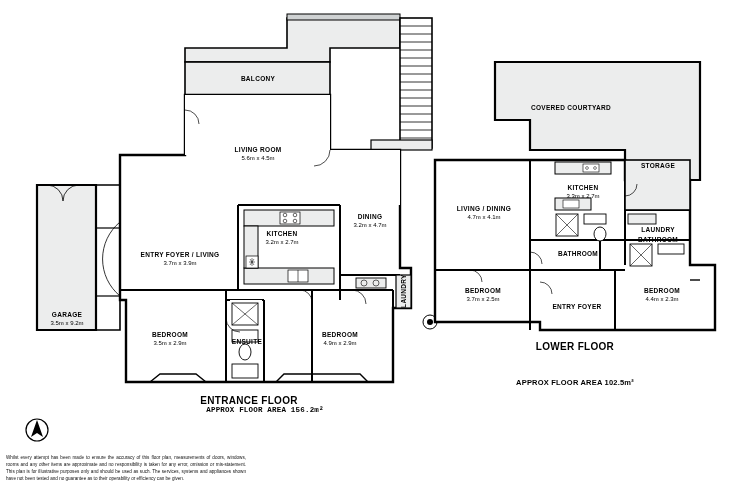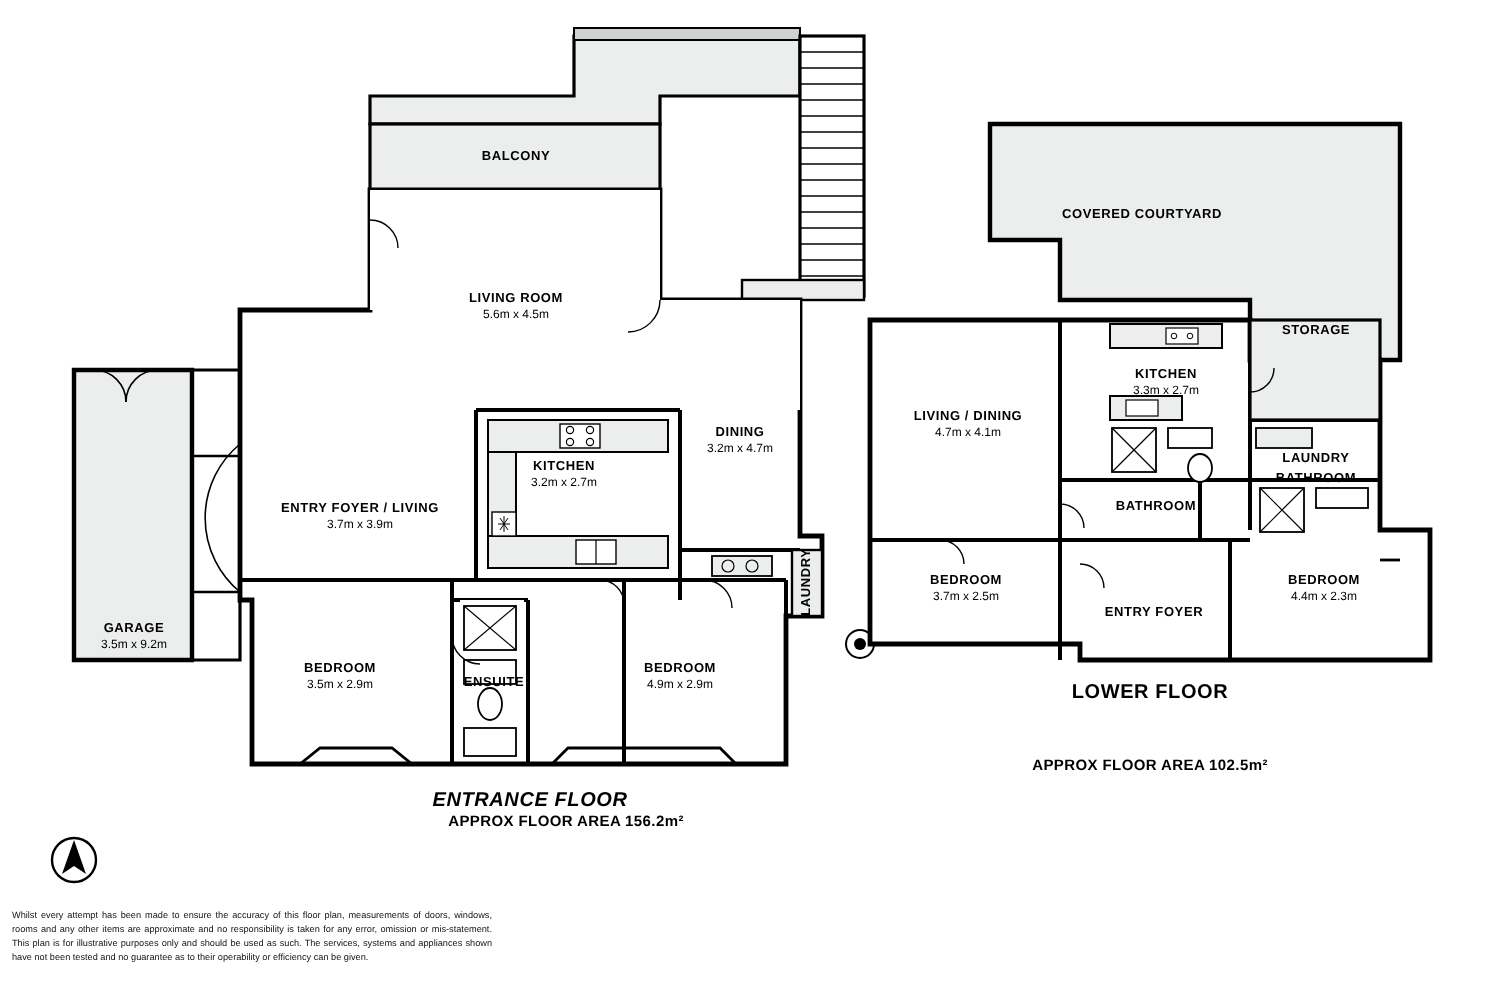--- a/index.html
+++ b/index.html
@@ -248,22 +248,22 @@
 <div class="lbl room-name" style="left:130px;top:331px;width:80px;">BEDROOM</div>
 <div class="lbl room-dim" style="left:130px;top:340px;width:80px;">3.5m x 2.9m</div>
 
 <div class="lbl room-name" style="left:229px;top:338px;width:36px;">ENSUITE</div>
 
 <div class="lbl room-name" style="left:300px;top:331px;width:80px;">BEDROOM</div>
 <div class="lbl room-dim" style="left:300px;top:340px;width:80px;">4.9m x 2.9m</div>
 
 <div class="lbl room-name vert" style="left:376px;top:287px;width:56px;">LAUNDRY</div>
 
-<div class="lbl floor-title" style="left:150px;top:395px;width:230px;font-style:italic;">ENTRANCE FLOOR</div>
-<div class="lbl floor-sub" style="left:168px;top:406px;width:230px;">APPROX FLOOR AREA 156.2m²</div>
+<div class="lbl floor-title" style="left:134px;top:395px;width:230px;">ENTRANCE FLOOR</div>
+<div class="lbl floor-sub" style="left:150px;top:406px;width:230px;font-family:Liberation Mono, monospace;">APPROX FLOOR AREA 156.2m²</div>
 
 <div class="lbl room-name" style="left:512px;top:104px;width:118px;">COVERED COURTYARD</div>
 
 <div class="lbl room-name" style="left:628px;top:162px;width:60px;">STORAGE</div>
 
 <div class="lbl room-name" style="left:548px;top:184px;width:70px;">KITCHEN</div>
 <div class="lbl room-dim" style="left:548px;top:193px;width:70px;">3.3m x 2.7m</div>
 
 <div class="lbl room-name" style="left:443px;top:205px;width:82px;">LIVING / DINING</div>
 <div class="lbl room-dim" style="left:443px;top:214px;width:82px;">4.7m x 4.1m</div>

